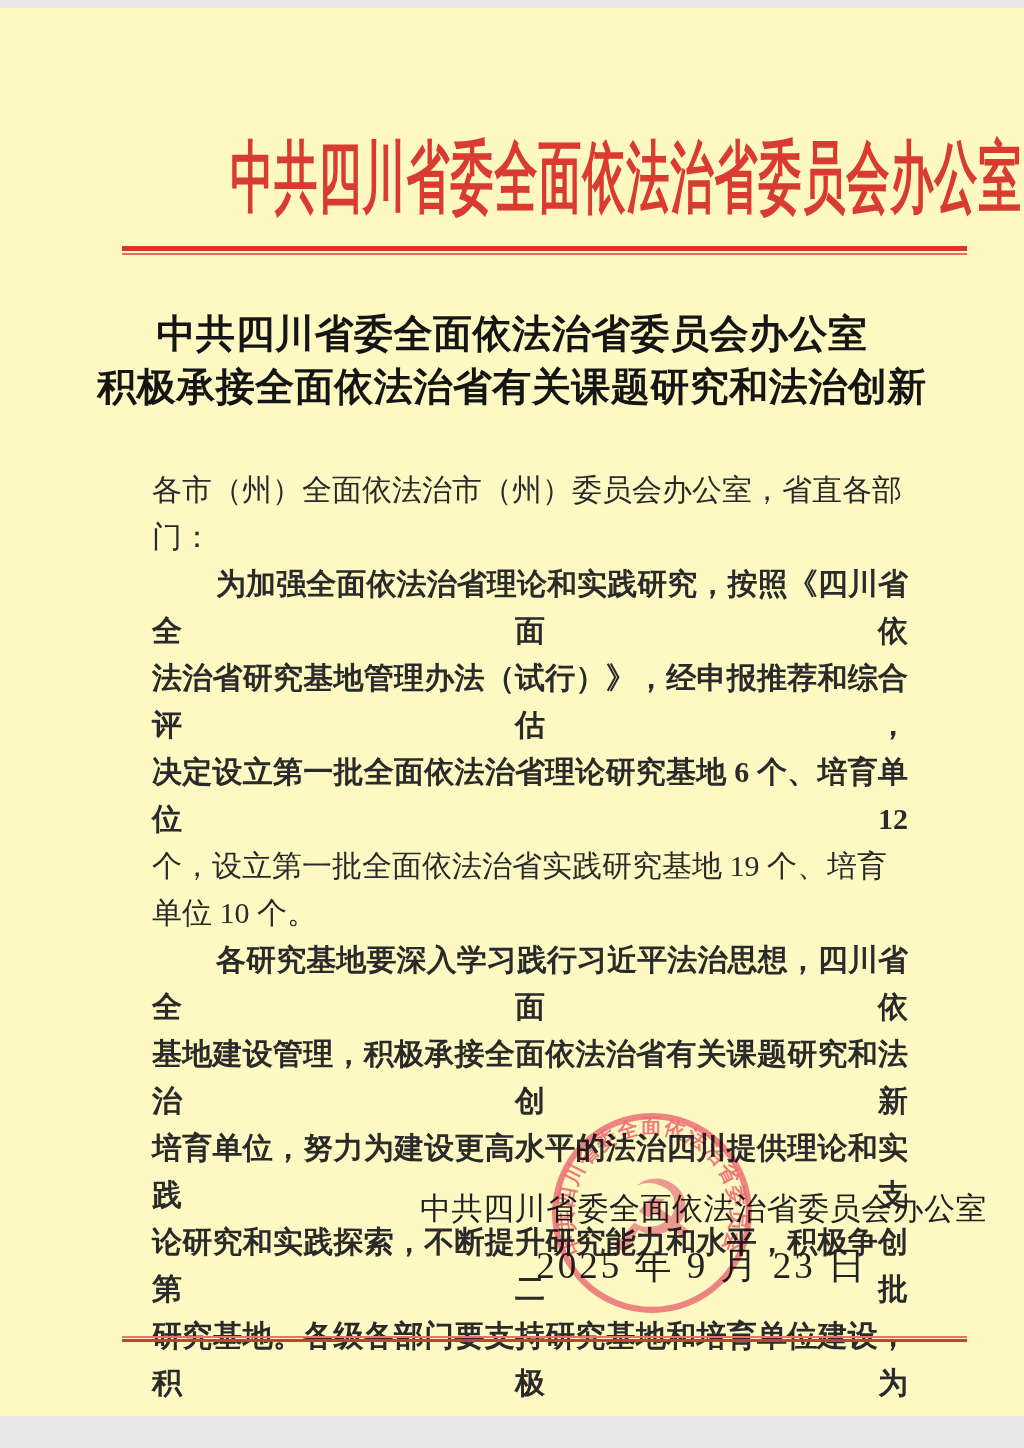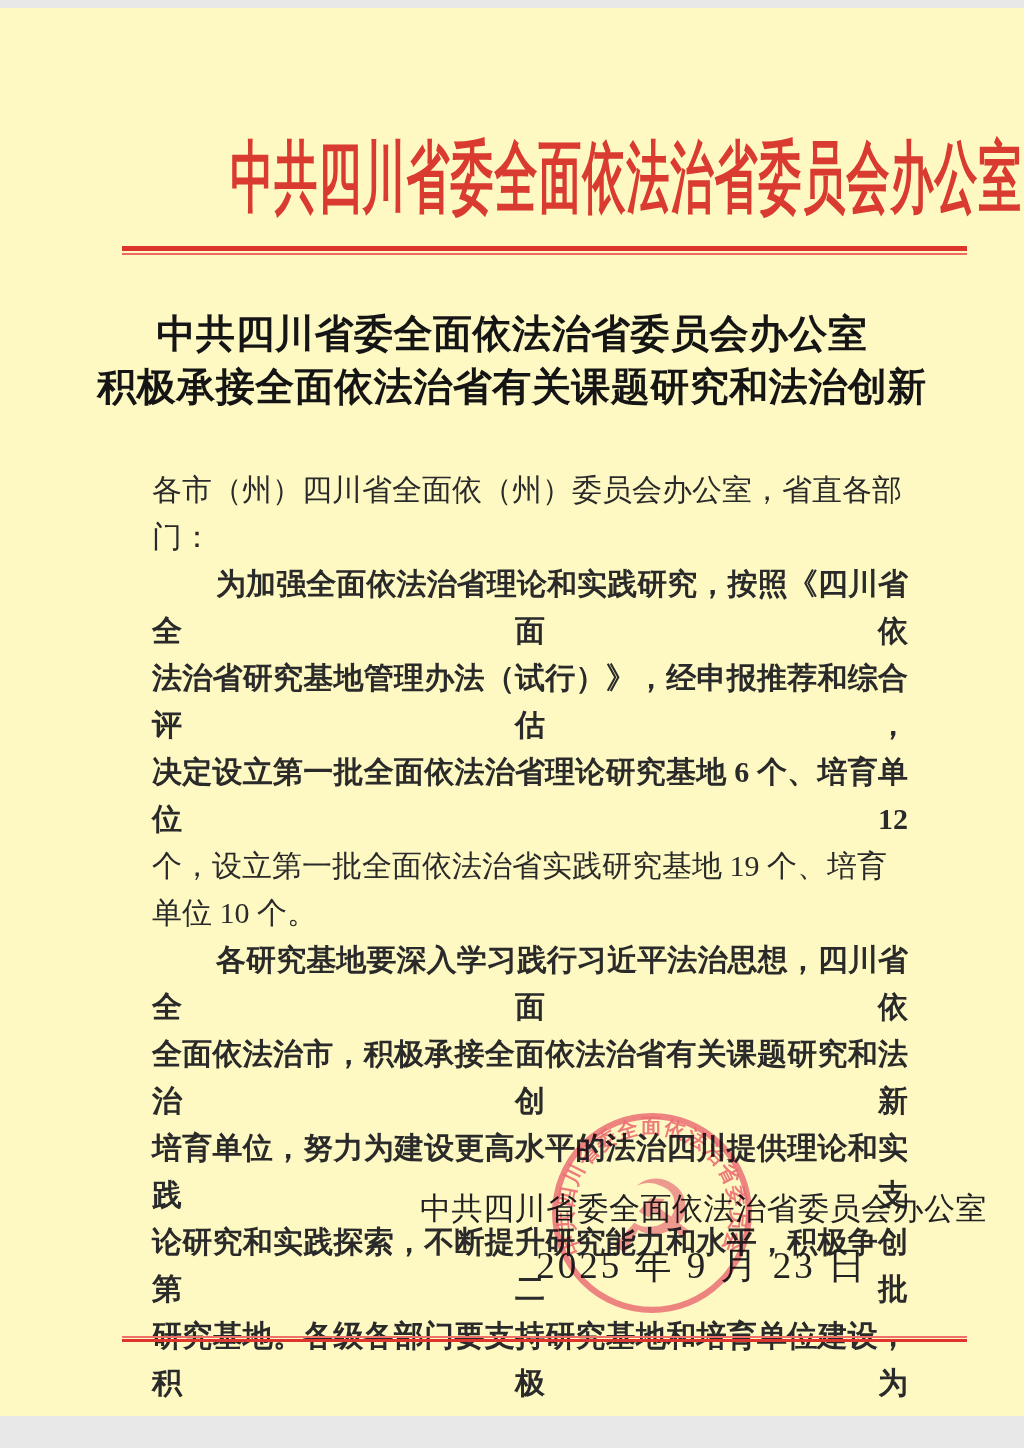--- a/index.html
+++ b/index.html
@@ -81,29 +81,29 @@
     <div class="thick"></div>
     <div class="thin"></div>
   </div>
 
   <div class="doc-title">
     <div>中共四川省委全面依法治省委员会办公室</div>
     <div>积极承接全面依法治省有关课题研究和法治创新</div>
   </div>
 
   <div class="body-text">
-    <div class="line">各市（州）四川省全面依（州）委员会办公室，省直各部门：</div>
+    <div class="line">各市（州）全面依法治市（州）委员会办公室，省直各部门：</div>
 
     <div class="line j indent">为加强全面依法治省理论和实践研究，按照《四川省全面依</div>
     <div class="line j">法治省研究基地管理办法（试行）》，经申报推荐和综合评估，</div>
     <div class="line j">决定设立第一批全面依法治省理论研究基地 6 个、培育单位 12</div>
     <div class="line">个，设立第一批全面依法治省实践研究基地 19 个、培育单位 10 个。</div>
 
     <div class="line j indent">各研究基地要深入学习践行习近平法治思想，四川省全面依</div>
-    <div class="line j">全面依法治市，积极承接全面依法治省有关课题研究和法治创新</div>
+    <div class="line j">基地建设管理，积极承接全面依法治省有关课题研究和法治创新</div>
     <div class="line j">培育单位，努力为建设更高水平的法治四川提供理论和实践支</div>
     <div class="line j">论研究和实践探索，不断提升研究能力和水平，积极争创第二批</div>
     <div class="line j">研究基地。各级各部门要支持研究基地和培育单位建设，积极为</div>
 
   </div>
 
   <div class="sig-org">中共四川省委全面依法治省委员会办公室</div>
 
   <div class="sig-date">2025 年 9 月 23 日</div>
 

